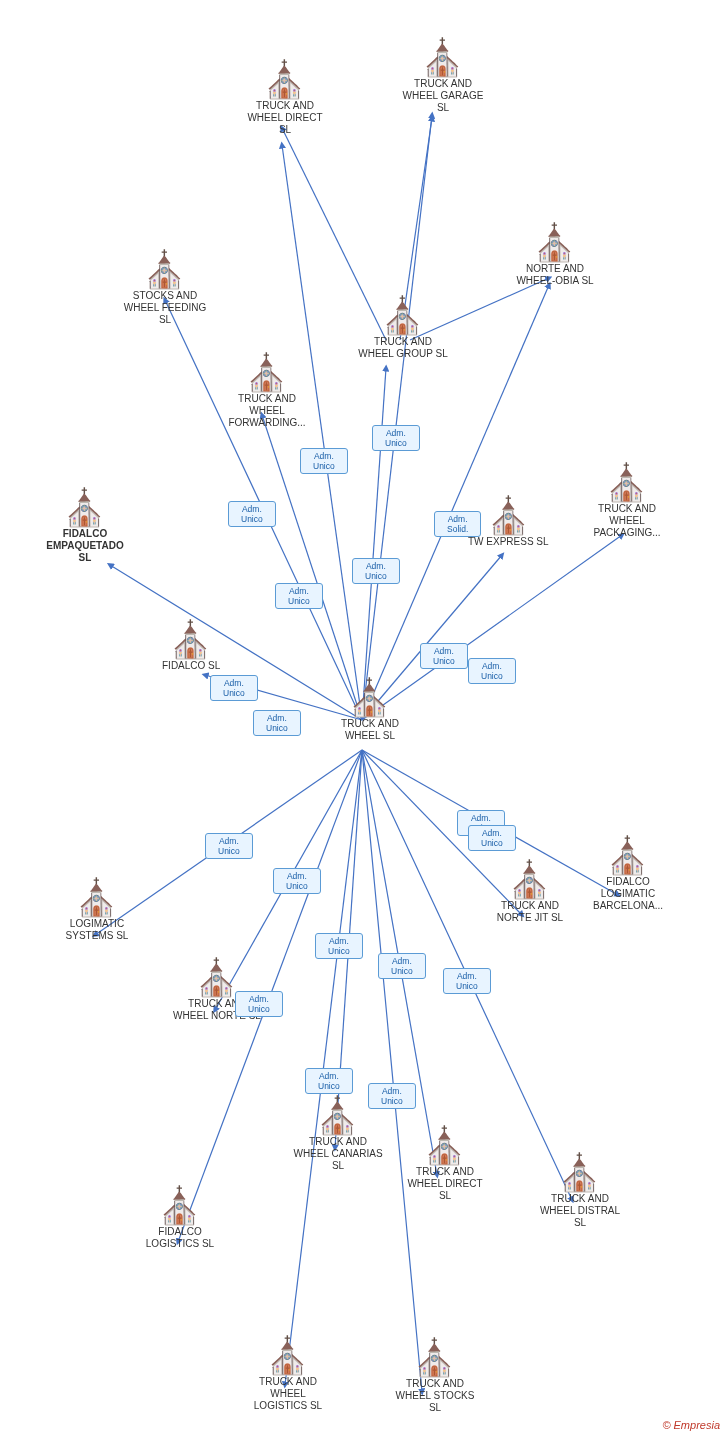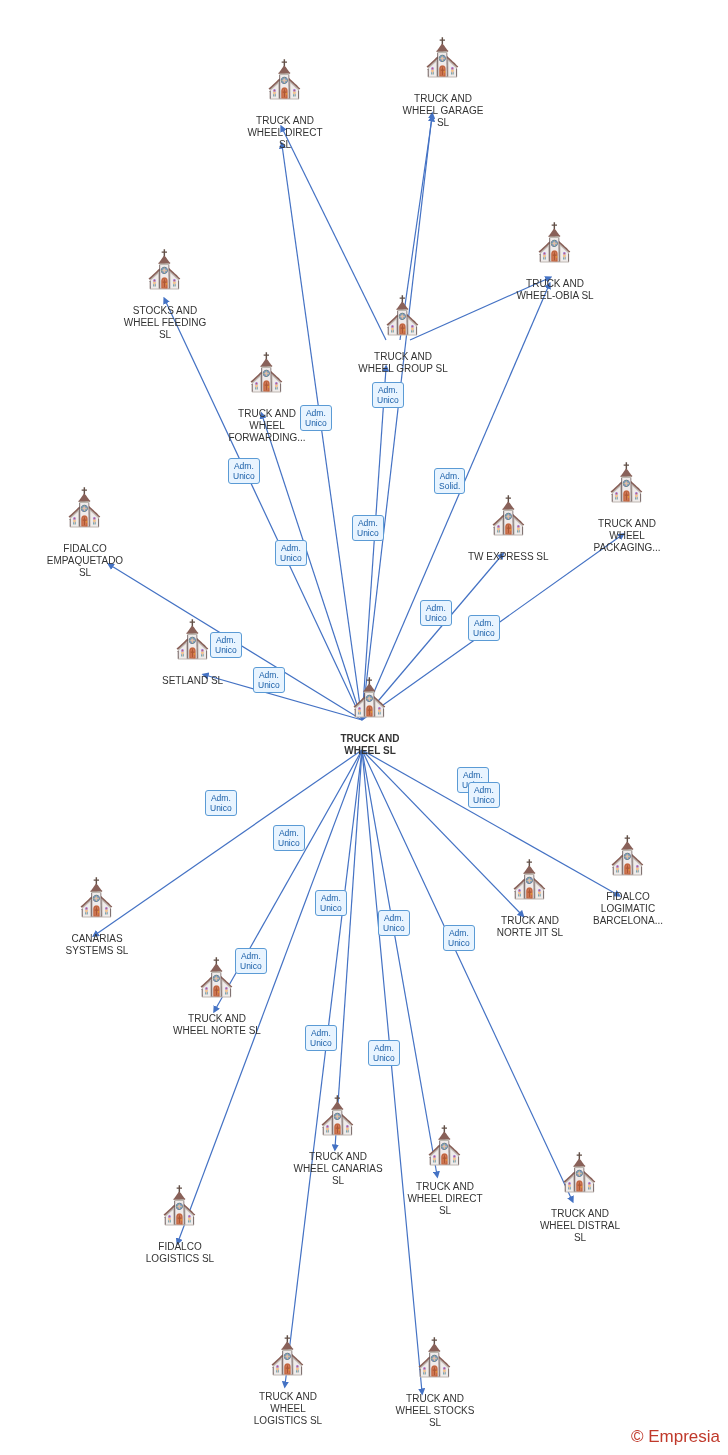--- a/index.html
+++ b/index.html
@@ -34,42 +34,44 @@
       font-size: 36px;
       line-height: 1;
       color: #888;
     }
     .building-icon.orange {
       color: #e05a20;
     }
     .node-label {
       font-size: 10px;
       color: #333;
-      margin-top: 17px;
+      margin-top: 2px;
       max-width: 90px;
       line-height: 1.2;
     }
     .adm-badge {
       position: absolute;
       background: #e8f4ff;
       border: 1px solid #5b9bd5;
       color: #1a5fa8;
       font-size: 8.5px;
-      padding: 2px 4px;
+      padding: 2px 12px;
       border-radius: 3px;
       white-space: nowrap;
       text-align: center;
       line-height: 1.2;
+      margin-top: 43px;
     }
     .watermark {
       position: absolute;
-      bottom: 8px;
+      bottom: 24px;
       right: 8px;
-      font-size: 17px;
+      font-size: 11px;
       color: #c0392b;
+      font-style: italic;
     }
   </style>
 </head>
 <body>
 
 <div class="diagram-container">
 
   <svg class="connections">
 
     <line x1="362" y1="720" x2="282" y2="145" stroke="#4472c4" stroke-width="1.2" marker-end="url(#arrow)"></line>
@@ -140,56 +142,56 @@
     <span class="node-label">STOCKS AND WHEEL FEEDING SL</span>
   </div>
 
   <div class="node" style="left:358px; top:298px;">
     <span class="building-icon">⛪</span>
     <span class="node-label">TRUCK AND WHEEL GROUP SL</span>
   </div>
 
   <div class="node" style="left:510px; top:225px;">
     <span class="building-icon">⛪</span>
-    <span class="node-label">TRUCK AND WHEEL-OBIA SL</span>
+    <span class="node-label">NORTE AND WHEEL-OBIA SL</span>
   </div>
 
   <div class="node" style="left:222px; top:355px;">
     <span class="building-icon">⛪</span>
     <span class="node-label">TRUCK AND WHEEL FORWARDING...</span>
   </div>
 
   <div class="node" style="left:40px; top:490px;">
     <span class="building-icon orange">⛪</span>
-    <span class="node-label" style="font-weight:normal;">FIDALCO EMPAQUETADO SL</span>
+    <span class="node-label" style="font-weight:bold;">FIDALCO EMPAQUETADO SL</span>
   </div>
 
   <div class="node" style="left:162px; top:622px;">
     <span class="building-icon">⛪</span>
-    <span class="node-label">SETLAND SL</span>
+    <span class="node-label">FIDALCO SL</span>
   </div>
 
   <div class="node" style="left:468px; top:498px;">
     <span class="building-icon">⛪</span>
     <span class="node-label">TW EXPRESS SL</span>
   </div>
 
   <div class="node" style="left:582px; top:465px;">
     <span class="building-icon">⛪</span>
     <span class="node-label">TRUCK AND WHEEL PACKAGING...</span>
   </div>
 
   <div class="node" style="left:325px; top:680px;">
     <span class="building-icon">⛪</span>
-    <span class="node-label" style="font-weight:bold;">TRUCK AND WHEEL SL</span>
+    <span class="node-label" style="font-weight:normal;">TRUCK AND WHEEL SL</span>
   </div>
 
   <div class="node" style="left:52px; top:880px;">
     <span class="building-icon">⛪</span>
-    <span class="node-label">CANARIAS SYSTEMS SL</span>
+    <span class="node-label">LOGIMATIC SYSTEMS SL</span>
   </div>
 
   <div class="node" style="left:172px; top:960px;">
     <span class="building-icon">⛪</span>
     <span class="node-label">TRUCK AND WHEEL NORTE SL</span>
   </div>
 
   <div class="node" style="left:485px; top:862px;">
     <span class="building-icon">⛪</span>
     <span class="node-label">TRUCK AND NORTE JIT SL</span>

